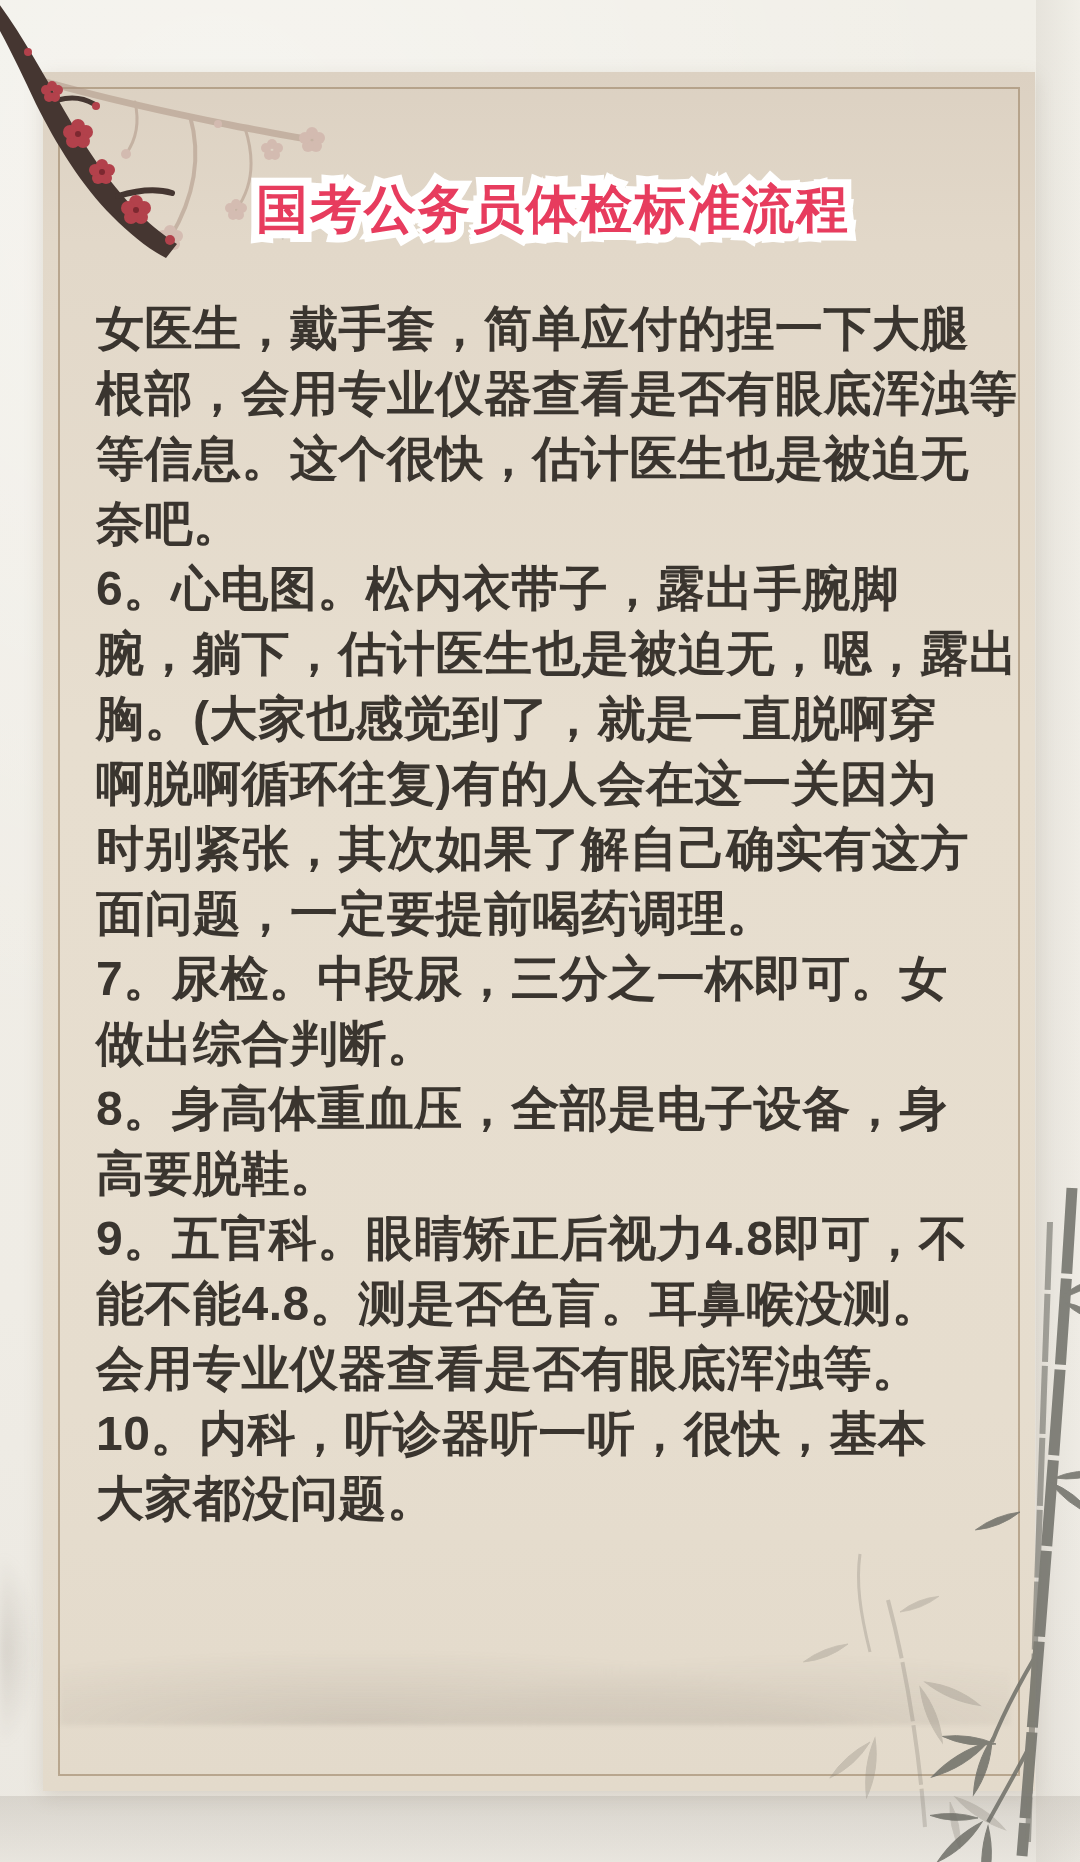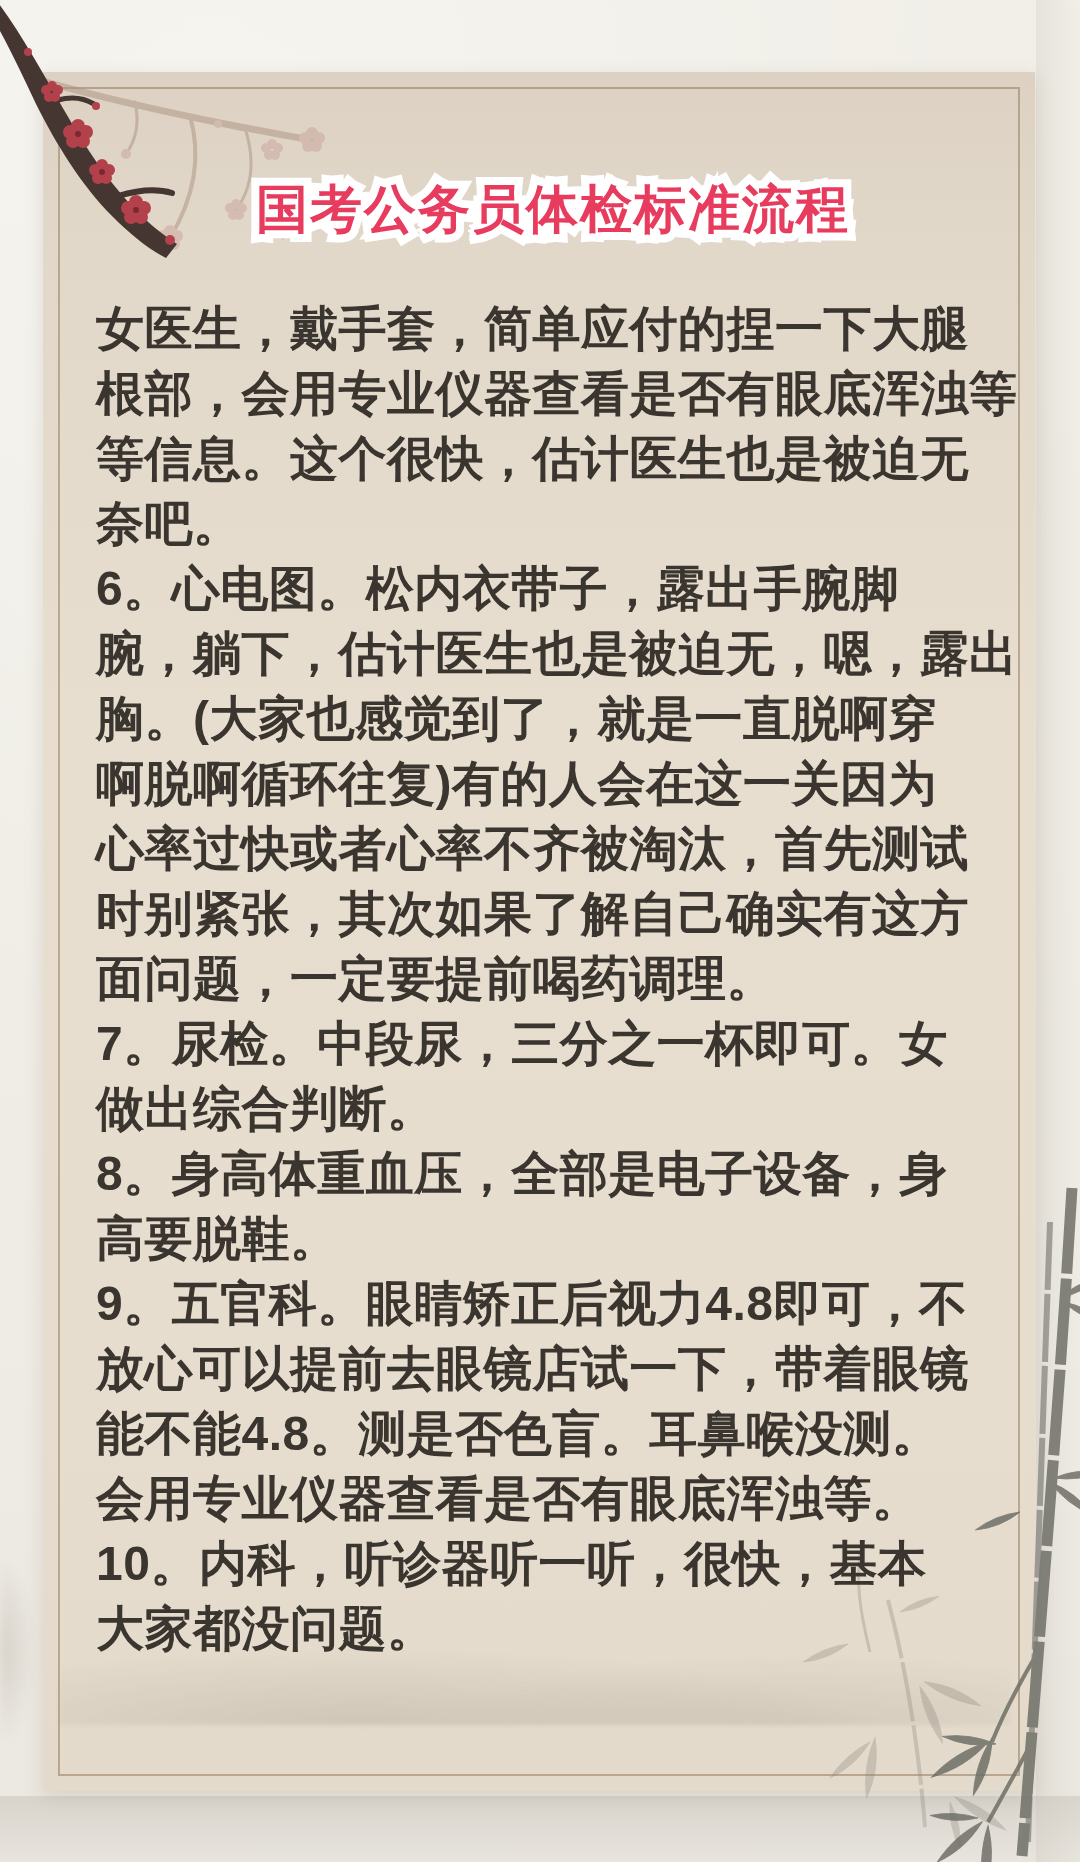--- a/index.html
+++ b/index.html
@@ -209,26 +209,24 @@
 
 <div class="body-text">
     <div class="line">女医生，戴手套，简单应付的捏一下大腿</div>
     <div class="line">根部，会用专业仪器查看是否有眼底浑浊等</div>
     <div class="line">等信息。这个很快，估计医生也是被迫无</div>
     <div class="line">奈吧。</div>
     <div class="line">6。心电图。松内衣带子，露出手腕脚</div>
     <div class="line">腕，躺下，估计医生也是被迫无，嗯，露出</div>
     <div class="line">胸。(大家也感觉到了，就是一直脱啊穿</div>
     <div class="line">啊脱啊循环往复)有的人会在这一关因为</div>
-    <div class="line">心率过快或者心率不齐被淘汰，首先测试</div>
     <div class="line">时别紧张，其次如果了解自己确实有这方</div>
     <div class="line">面问题，一定要提前喝药调理。</div>
     <div class="line">7。尿检。中段尿，三分之一杯即可。女</div>
     <div class="line">做出综合判断。</div>
     <div class="line">8。身高体重血压，全部是电子设备，身</div>
     <div class="line">高要脱鞋。</div>
     <div class="line">9。五官科。眼睛矫正后视力4.8即可，不</div>
-    <div class="line">放心可以提前去眼镜店试一下，带着眼镜</div>
     <div class="line">能不能4.8。测是否色盲。耳鼻喉没测。</div>
     <div class="line">会用专业仪器查看是否有眼底浑浊等。</div>
     <div class="line">10。内科，听诊器听一听，很快，基本</div>
     <div class="line">大家都没问题。</div>
   </div>
 
 </body></html>

